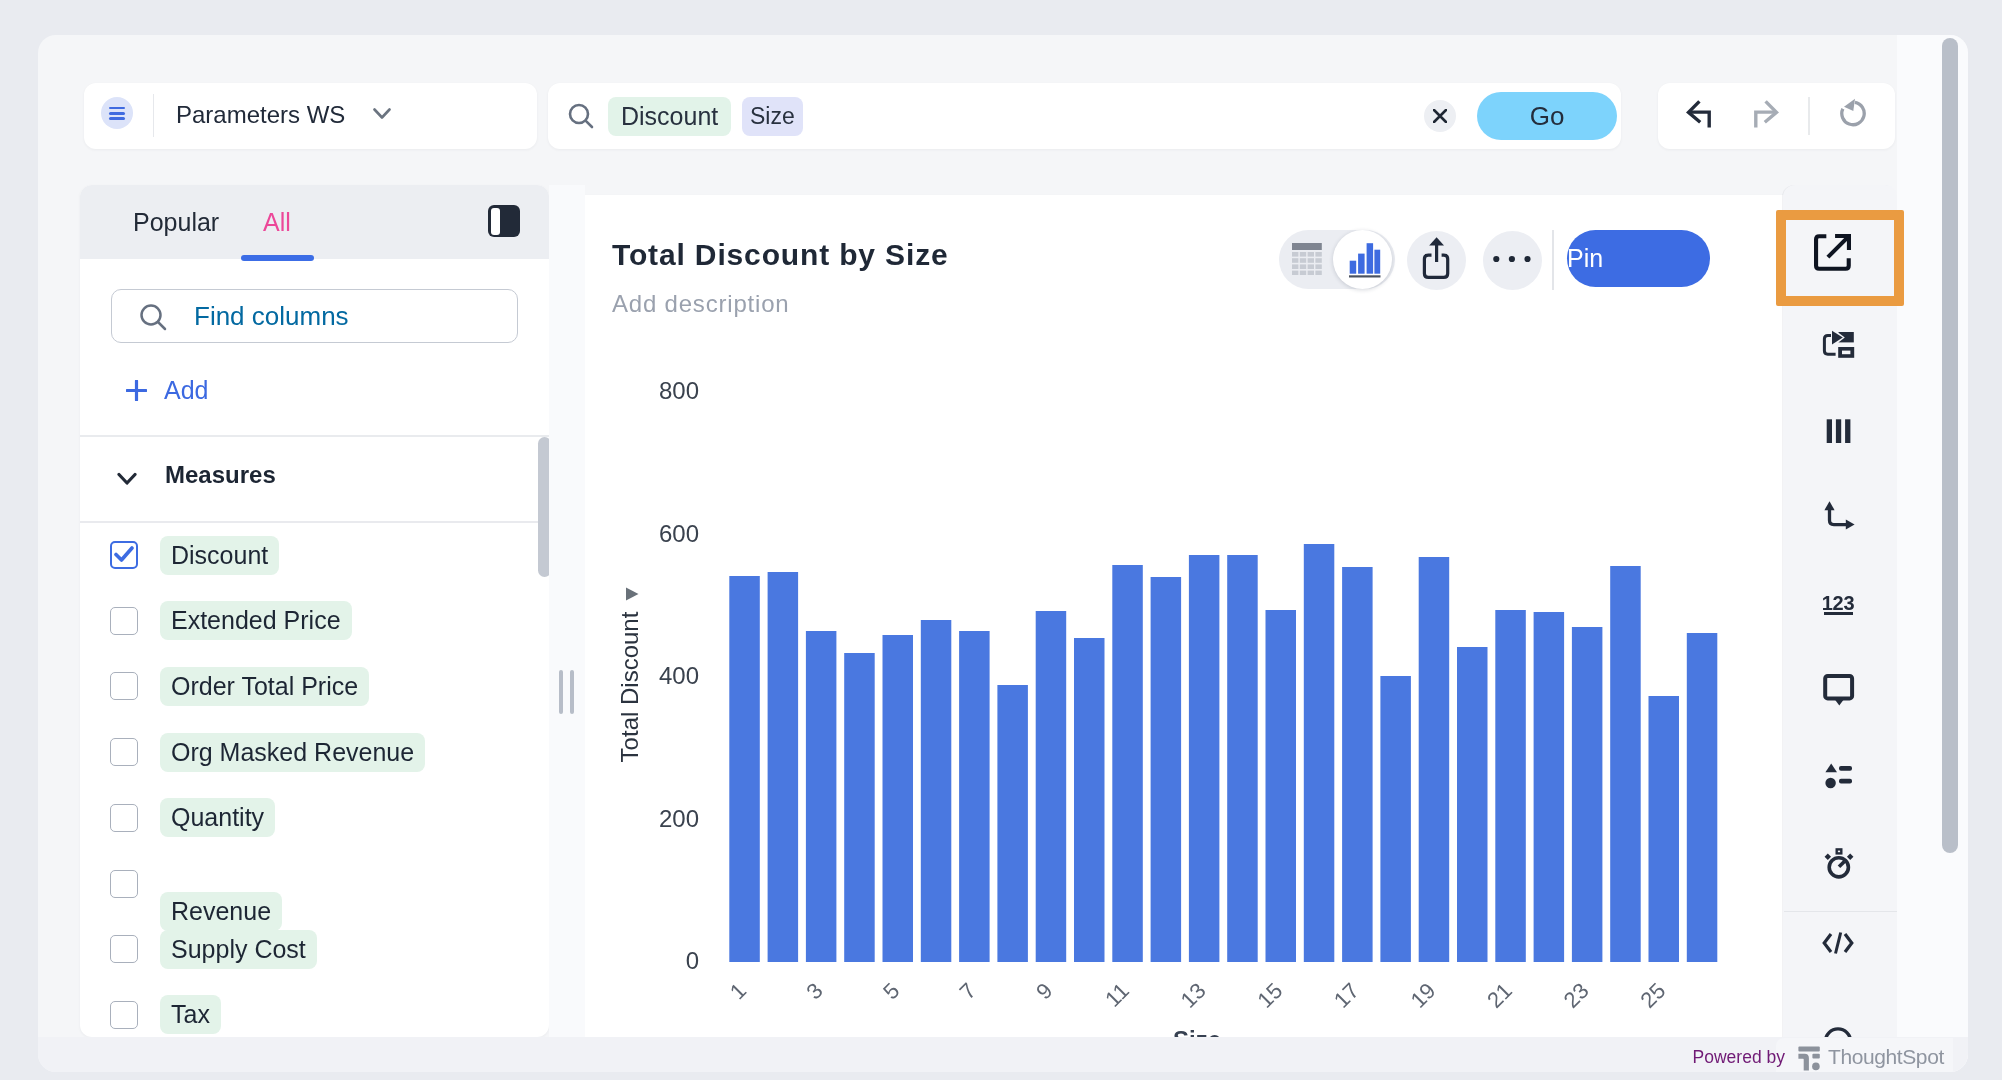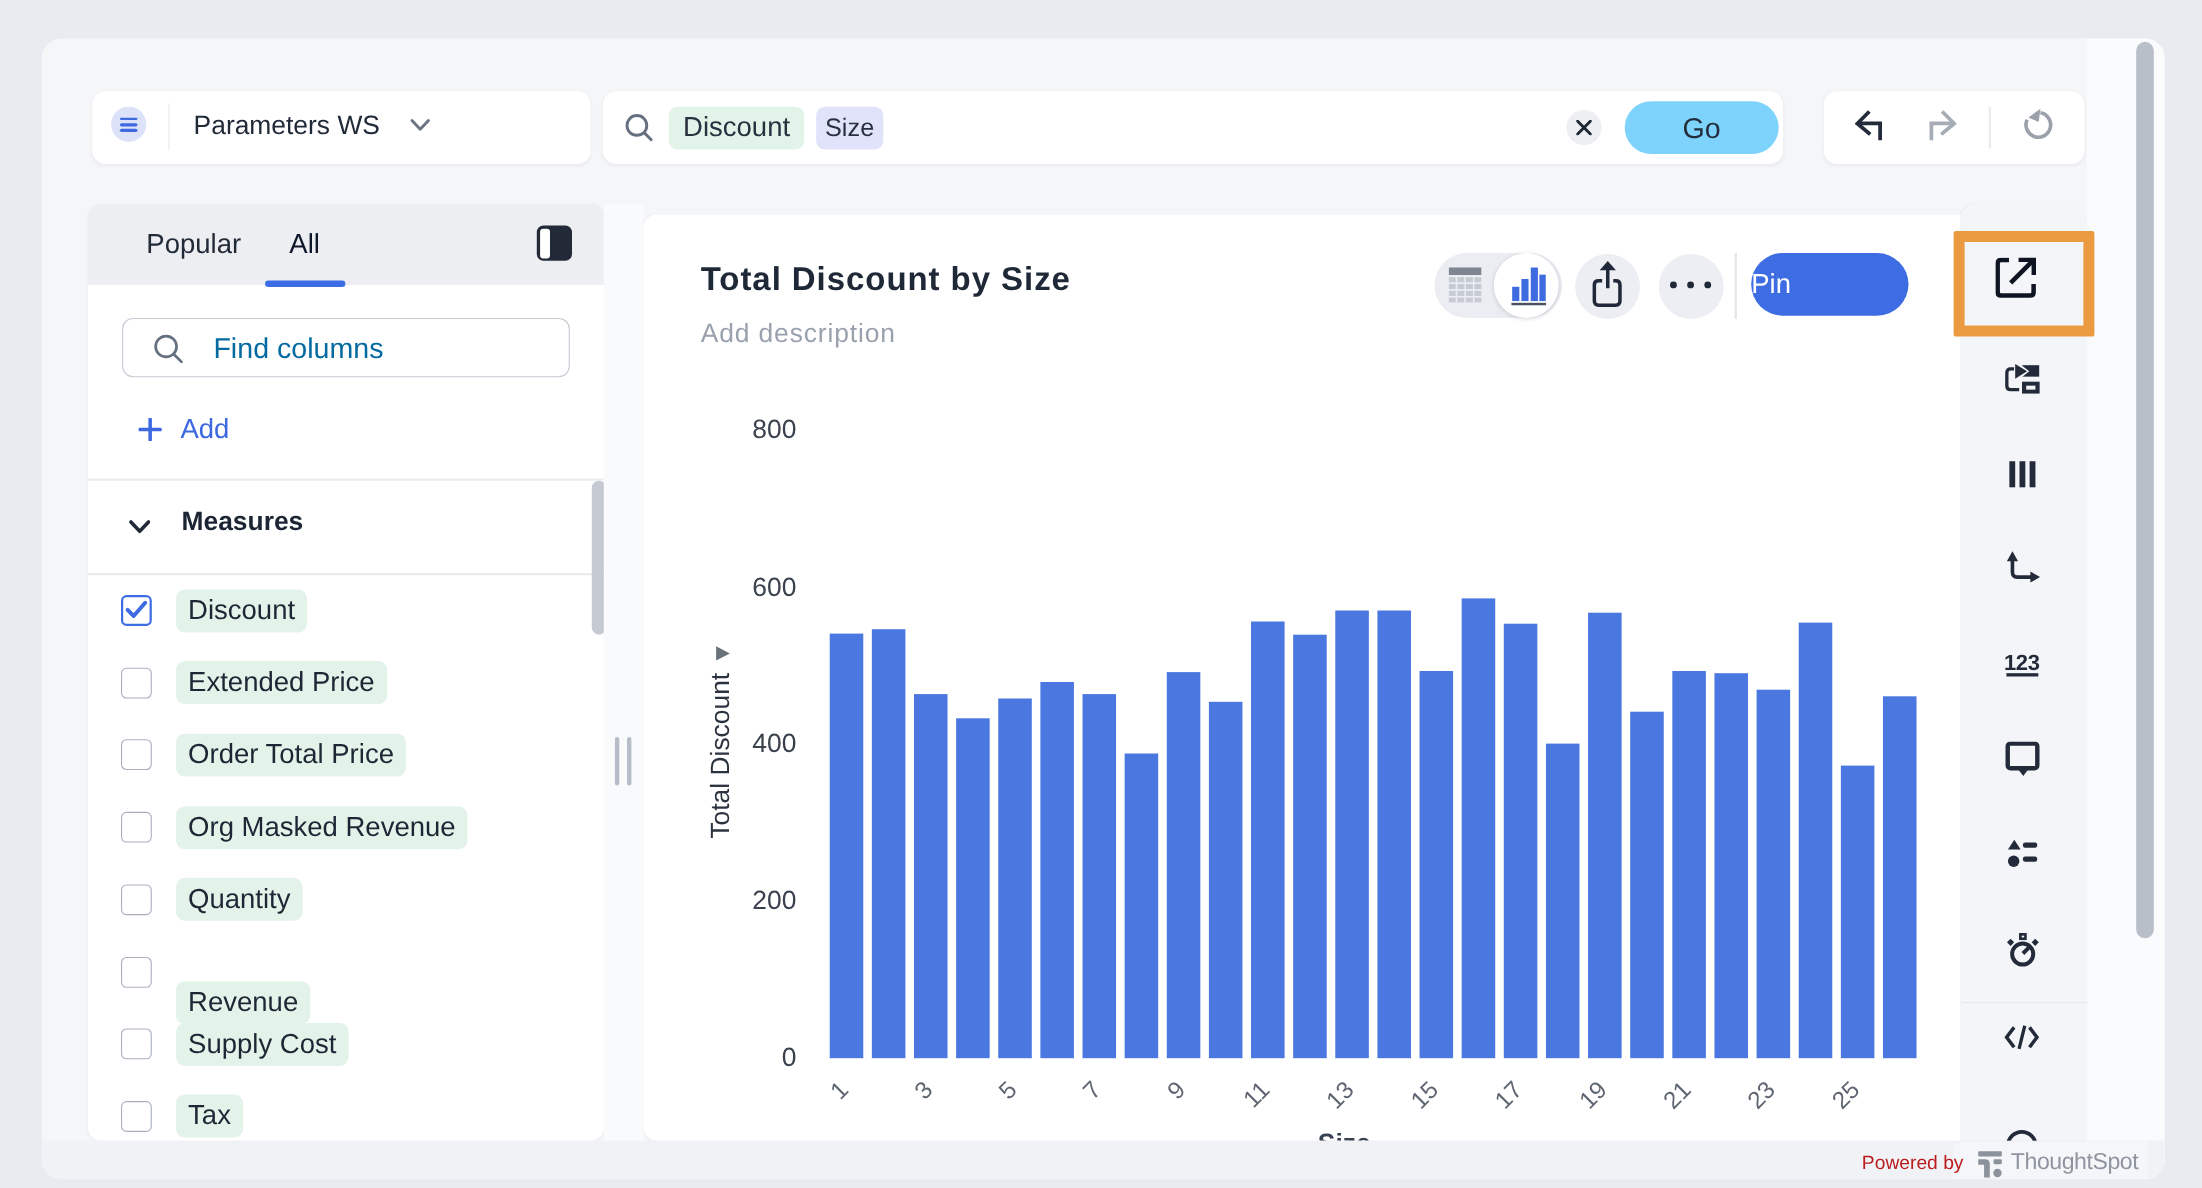--- a/index.html
+++ b/index.html
@@ -59,21 +59,21 @@
     <div class="abs" style="left:150px; top:14px; width:1.5px; height:38px; background:#e8eaec;"></div>
     <svg class="abs" style="left:180px; top:14px;" width="30" height="30" viewBox="0 0 30 30" fill="none">
       <path d="M16.94 5.47 A11.2 11.2 0 1 1 4.85 11.77" stroke="#9ba1ab" stroke-width="3.3"></path>
       <polygon points="6.0,9.8 17.0,1.8 15.3,14.0" fill="#9ba1ab"></polygon>
     </svg>
   </div>
 
   <div class="white-card" id="sidebar" style="left:42px; top:150px; width:469px; height:852px; border-radius:12px; overflow:hidden;">
     <div class="abs" style="left:0; top:0; width:469px; height:74px; background:#eceef2;"></div>
     <div class="abs" style="left:53px; top:0; height:74px; line-height:74px; font-size:25px; color:#222a37;">Popular</div>
-    <div class="abs" style="left:183px; top:0; height:74px; line-height:74px; font-size:25px; color:#0f172a; font-weight:500;">All</div>
+    <div class="abs" style="left:183px; top:0; height:74px; line-height:74px; font-size:25px; color:#ec4899; font-weight:500;">All</div>
     <div class="abs" style="left:161px; top:70px; width:73px; height:6px; border-radius:3px; background:#3c6de6;"></div>
     <div class="abs" style="left:408px; top:20px; width:32px; height:32px; border-radius:6px; background:#222a38;">
       <div class="abs" style="left:3px; top:2.5px; width:9px; height:27px; border-radius:3px; background:#fff;"></div>
     </div>
 
     <div class="abs" style="left:31px; top:104px; width:407px; height:54px; border:1.5px solid #c5cad3; border-radius:10px; background:#fff;"></div>
     <svg class="abs" style="left:59px; top:118px;" width="28" height="28" viewBox="0 0 28 28" fill="none">
         <circle cx="12" cy="12" r="9.5" stroke="#667080" stroke-width="2.5"></circle>
         <path d="M19 19 L26 26" stroke="#667080" stroke-width="2.5" stroke-linecap="round"></path>
       </svg>
@@ -108,21 +108,21 @@
     <div class="cbx" style="top:684.5px;"></div>
       <div class="pill" style="top:679px;margin-top:28px;">Revenue</div>
     <div class="cbx" style="top:750.2px;"></div>
       <div class="pill" style="top:744.7px;">Supply Cost</div>
     <div class="cbx" style="top:815.9px;"></div>
       <div class="pill" style="top:810.4px;">Tax</div>
 
     <div class="abs" style="left:458px; top:252px; width:13px; height:140px; background:#c4c9d2; border-radius:6.5px;"></div>
   </div>
 
-  <div class="white-card" id="chart" style="left:547px; top:160px; width:1312px; height:842px; overflow:hidden;">
+  <div class="white-card" id="chart" style="left:522px; top:160px; width:1312px; height:842px; overflow:hidden;">
     <div class="abs" style="left:52px; top:43px; font-size:30px; font-weight:bold; color:#1f2836; letter-spacing:0.85px;">Total Discount by Size</div>
     <div class="abs" style="left:52px; top:95px; font-size:24px; letter-spacing:0.8px; color:#9aa1ae;">Add description</div>
 
     <div class="abs" style="left:719px; top:35px; width:116px; height:59px; border-radius:29.5px; background:#ebedf2;"></div>
     <svg class="abs" style="left:732px; top:48px;" width="30" height="32" viewBox="0 0 30 32">
       <rect x="0" y="0" width="29.8" height="7" fill="#7f8591"></rect>
       <g fill="#c7cbd3">
         <rect x="0" y="9" width="6.4" height="4.6"></rect>
           <rect x="7.8" y="9" width="6.4" height="4.6"></rect>
           <rect x="15.6" y="9" width="6.4" height="4.6"></rect>
@@ -279,21 +279,21 @@
     <path d="M10 3 L3.2 12 L10 21" stroke="#232b3a" stroke-width="3.2" fill="none"></path>
     <path d="M14.5 22.5 L19.7 1.5" stroke="#232b3a" stroke-width="3" fill="none"></path>
     <path d="M24 3 L30.8 12 L24 21" stroke="#232b3a" stroke-width="3.2" fill="none"></path>
   </svg>
   <svg class="abs" style="left:1785px; top:991px;" width="30" height="30" viewBox="0 0 30 30" fill="none">
     <circle cx="15" cy="15.5" r="12.6" stroke="#232b3a" stroke-width="3.4"></circle>
   </svg>
 
   <div class="abs" id="bstrip" style="left:0; top:1002px; width:1930px; height:35px; background:#f1f2f6;"></div>
   <div class="abs" style="left:1738px; top:1003px; width:177px; height:34px; background:#f5f6f9; border-radius:8px 0 0 0;"></div>
-  <div class="abs" style="left:1560px; top:1012px; width:187px; text-align:right; font-size:17.5px; color:#b91c1c;">Powered by</div>
+  <div class="abs" style="left:1560px; top:1012px; width:187px; text-align:right; font-size:17.5px; color:#701a75;">Powered by</div>
   <svg class="abs" style="left:1760px; top:1011px;" width="24" height="25" viewBox="0 0 24 25" fill="#8c929c">
     <rect x="0.4" y="0.6" width="21.4" height="4.8" rx="1"></rect>
     <path d="M0.4 7.8 H6.6 Q10.9 7.8 10.9 12.1 V24.4 H5.7 V13.4 Q5.7 12.8 5.1 12.8 H0.4 Z"></path>
     <rect x="14.4" y="7.8" width="7.4" height="4.6" rx="1"></rect>
     <circle cx="17.9" cy="20.4" r="3.8"></circle>
   </svg>
   <div class="abs" style="left:1790px; top:1010px; font-size:21px; letter-spacing:-0.4px; color:#8f95a0;">ThoughtSpot</div>
 
   <div class="abs" style="left:511px; top:150px; width:36px; height:852px; background:#f9fafc;"></div>
 

